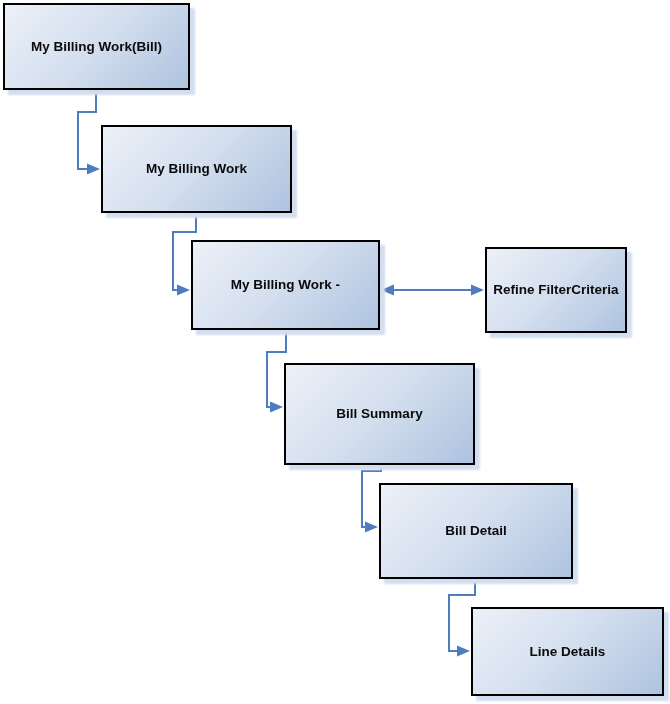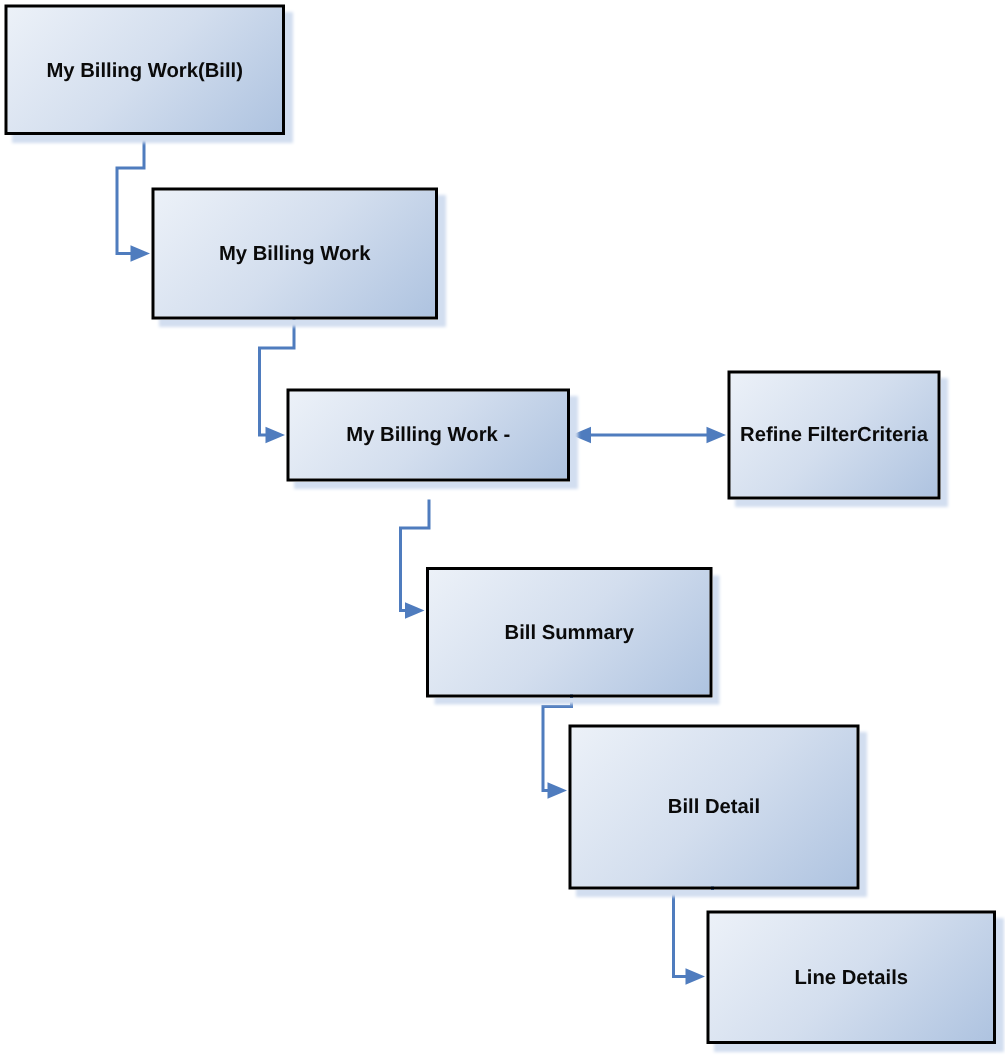--- a/index.html
+++ b/index.html
@@ -75,30 +75,30 @@
       </g>
     </svg>
   <div id="node-layer">
       <div class="flow-node" style="left: 3px; top: 3px; width: 187px; height: 87px;">
         <span class="node-line">My Billing Work</span>
         <span class="node-line">(Bill)</span>
       </div>
       <div class="flow-node" style="left: 101px; top: 125px; width: 191px; height: 88px;">
         <span class="node-line">My Billing Work</span>
       </div>
-      <div class="flow-node" style="left: 191px; top: 259px; width: 189px; height: 62px;">
+      <div class="flow-node" style="left: 191px; top: 240px; width: 189px; height: 90px;">
         <span class="node-line">My Billing Work -</span>
       </div>
       <div class="flow-node" style="left: 485px; top: 247px; width: 142px; height: 86px; align-items: center;">
         <span class="node-line">Refine Filter</span>
         <span class="node-line">Criteria</span>
       </div>
-      <div class="flow-node" style="left: 284px; top: 378px; width: 191px; height: 87px;">
+      <div class="flow-node" style="left: 284px; top: 363px; width: 191px; height: 102px;">
         <span class="node-line">Bill Summary</span>
       </div>
-      <div class="flow-node" style="left: 379px; top: 483px; width: 194px; height: 110px;">
+      <div class="flow-node" style="left: 379px; top: 483px; width: 194px; height: 96px;">
         <span class="node-line">Bill Detail</span>
       </div>
       <div class="flow-node" style="left: 471px; top: 607px; width: 193px; height: 89px;">
         <span class="node-line">Line Details</span>
       </div>
     </div>
 </div>
 
 </body></html>

